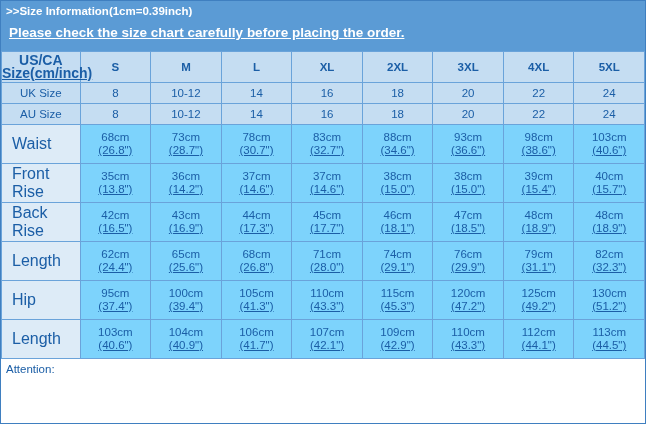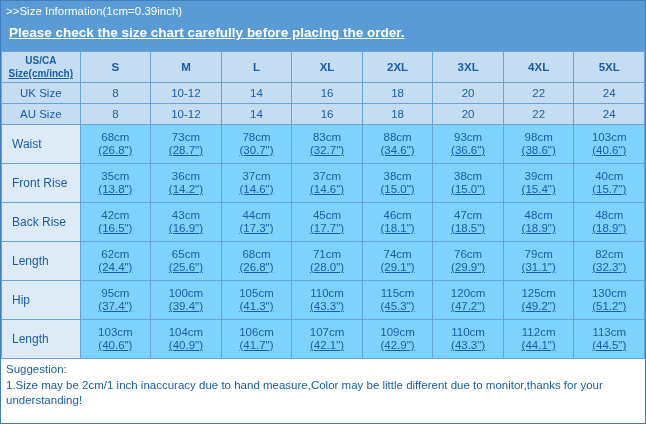--- a/index.html
+++ b/index.html
@@ -20,21 +20,21 @@
     box-sizing: border-box;
     border: 1px solid #3f7fc0;
     background: #ffffff;
     display: flex;
     flex-direction: column;
   }
   .title-bar {
     background: #5b9bd5;
     color: #ffffff;
     font-size: 11.5px;
-    font-weight: normal;
+    font-weight: bold;
     padding: 3px 6px 3px 5px;
     line-height: 14px;
     height: 20px;
     box-sizing: border-box;
   }
   .subtitle-bar {
     background: #5b9bd5;
     color: #ffffff;
     font-size: 13.5px;
     font-weight: bold;
@@ -57,39 +57,39 @@
     color: #1b5ea6;
     padding: 0;
   }
   .hdr-row td {
     background: #c5ddf2;
     font-weight: bold;
     height: 30px;
     font-size: 12px;
   }
   .hdr-row td.rowlabel {
-    font-size: 10px;
+    font-size: 14px;
     line-height: 12px;
     text-align: center;
     margin-left: 48px;
   }
   .sub-row td {
     background: #c5ddf2;
     font-weight: normal;
     height: 20px;
     font-size: 12px;
   }
   .data-row td {
     background: #7dd3fc;
     height: 38px;
   }
   .data-row td.rowlabel {
     background: #ddebf7;
     font-weight: normal;
-    font-size: 12px;
+    font-size: 16px;
     text-align: left;
     padding-left: 10px;
   }
   .cell-main {
     display: block;
     line-height: 13px;
   }
   .cell-sub {
     display: block;
     line-height: 13px;
@@ -382,17 +382,16 @@
         </td>
         <td>
           <span class="cell-main">113cm</span>
           <span class="cell-sub">(44.5")</span>
         </td>
       </tr>
     </tbody>
   </table>
 
   <div class="footer">
-    <div>Suggestion:</div>
-    <div>1.Size may be 2cm/1 inch inaccuracy due to hand measure,Color may be little different due to monitor,thanks for your understanding!</div>
+    <div>Attention:</div>
   </div>
 
 </div>
 
 </body></html>

